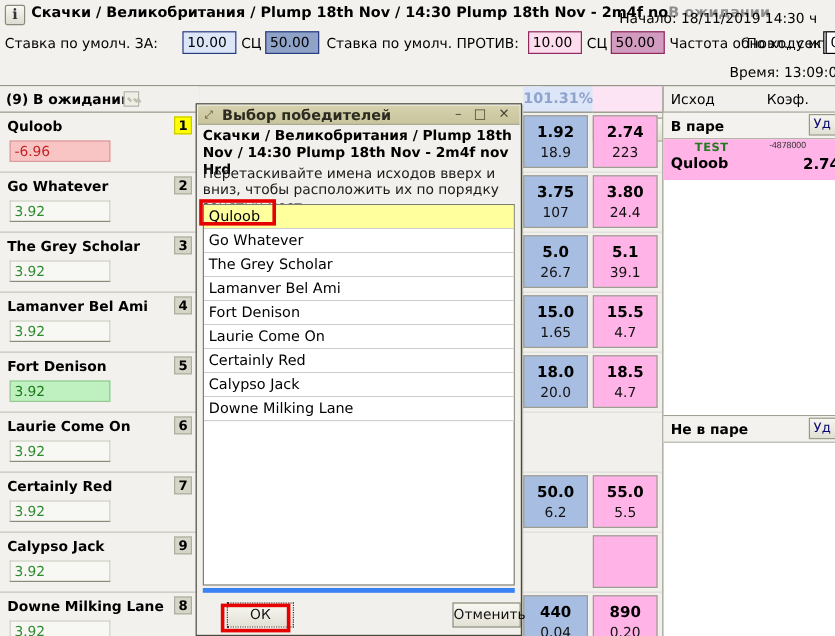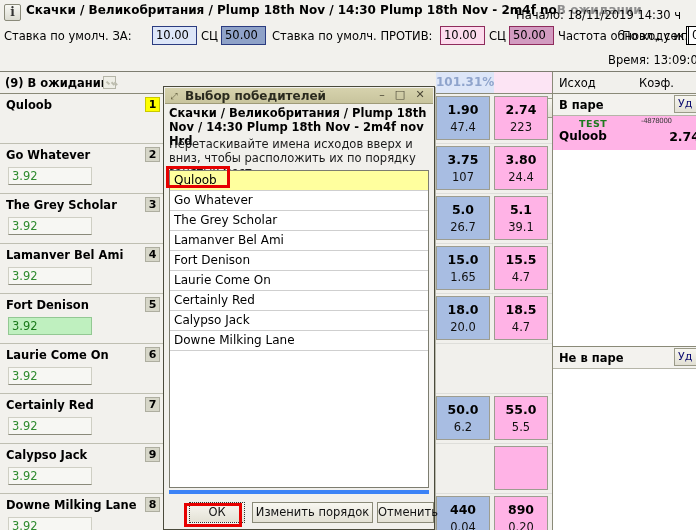--- a/index.html
+++ b/index.html
@@ -327,20 +327,21 @@
 
   <div class="leftpanel">
     <div class="lp-head">
       <span class="t">(9) В ожидании</span>
       <span class="cb"></span>
     </div>
     <div class="lp-list" id="runner-list">
         <div class="sel-row">
           <div class="nm">Quloob</div>
           <div class="pos hi">1</div>
+          <div class="val neg">-6.96</div>
         </div>
         <div class="sel-row">
           <div class="nm">Go Whatever</div>
           <div class="pos">2</div>
           <div class="val">3.92</div>
         </div>
         <div class="sel-row">
           <div class="nm">The Grey Scholar</div>
           <div class="pos">3</div>
           <div class="val">3.92</div>
@@ -379,22 +380,22 @@
   </div>
 
   <div class="oddsgrid">
     <div class="og-head">
       <div class="pct">101.31%</div>
       <div class="pk"></div>
     </div>
     <div class="og-rows" id="odds-rows">
         <div class="og-row">
           <div class="cell back">
-            <div class="o">1.90</div>
-            <div class="s">47.4</div>
+            <div class="o">1.92</div>
+            <div class="s">18.9</div>
           </div>
           <div class="cell lay">
             <div class="o">2.74</div>
             <div class="s">223</div>
           </div>
         </div>
         <div class="og-row">
           <div class="cell back">
             <div class="o">3.75</div>
             <div class="s">107</div>
@@ -506,21 +507,20 @@
           <div class="li">The Grey Scholar</div>
           <div class="li">Lamanver Bel Ami</div>
           <div class="li">Fort Denison</div>
           <div class="li">Laurie Come On</div>
           <div class="li">Certainly Red</div>
           <div class="li">Calypso Jack</div>
           <div class="li">Downe Milking Lane</div>
         </div>
       <div class="footer">
         <div class="fbtn focus" style="left:20px; width:56px;">ОК</div>
-        <div class="fbtn" style="left:83px; width:121px;">Изменить порядок</div>
         <div class="fbtn" style="left:208px; width:57px;">Отменить</div>
       </div>
     </div>
   </div>
 
   <div class="redbox" style="left:166px; top:166px; width:64px; height:22px;"></div>
   <div class="redbox" style="left:184px; top:503px; width:58px; height:24px;"></div>
 
 </div>
 

